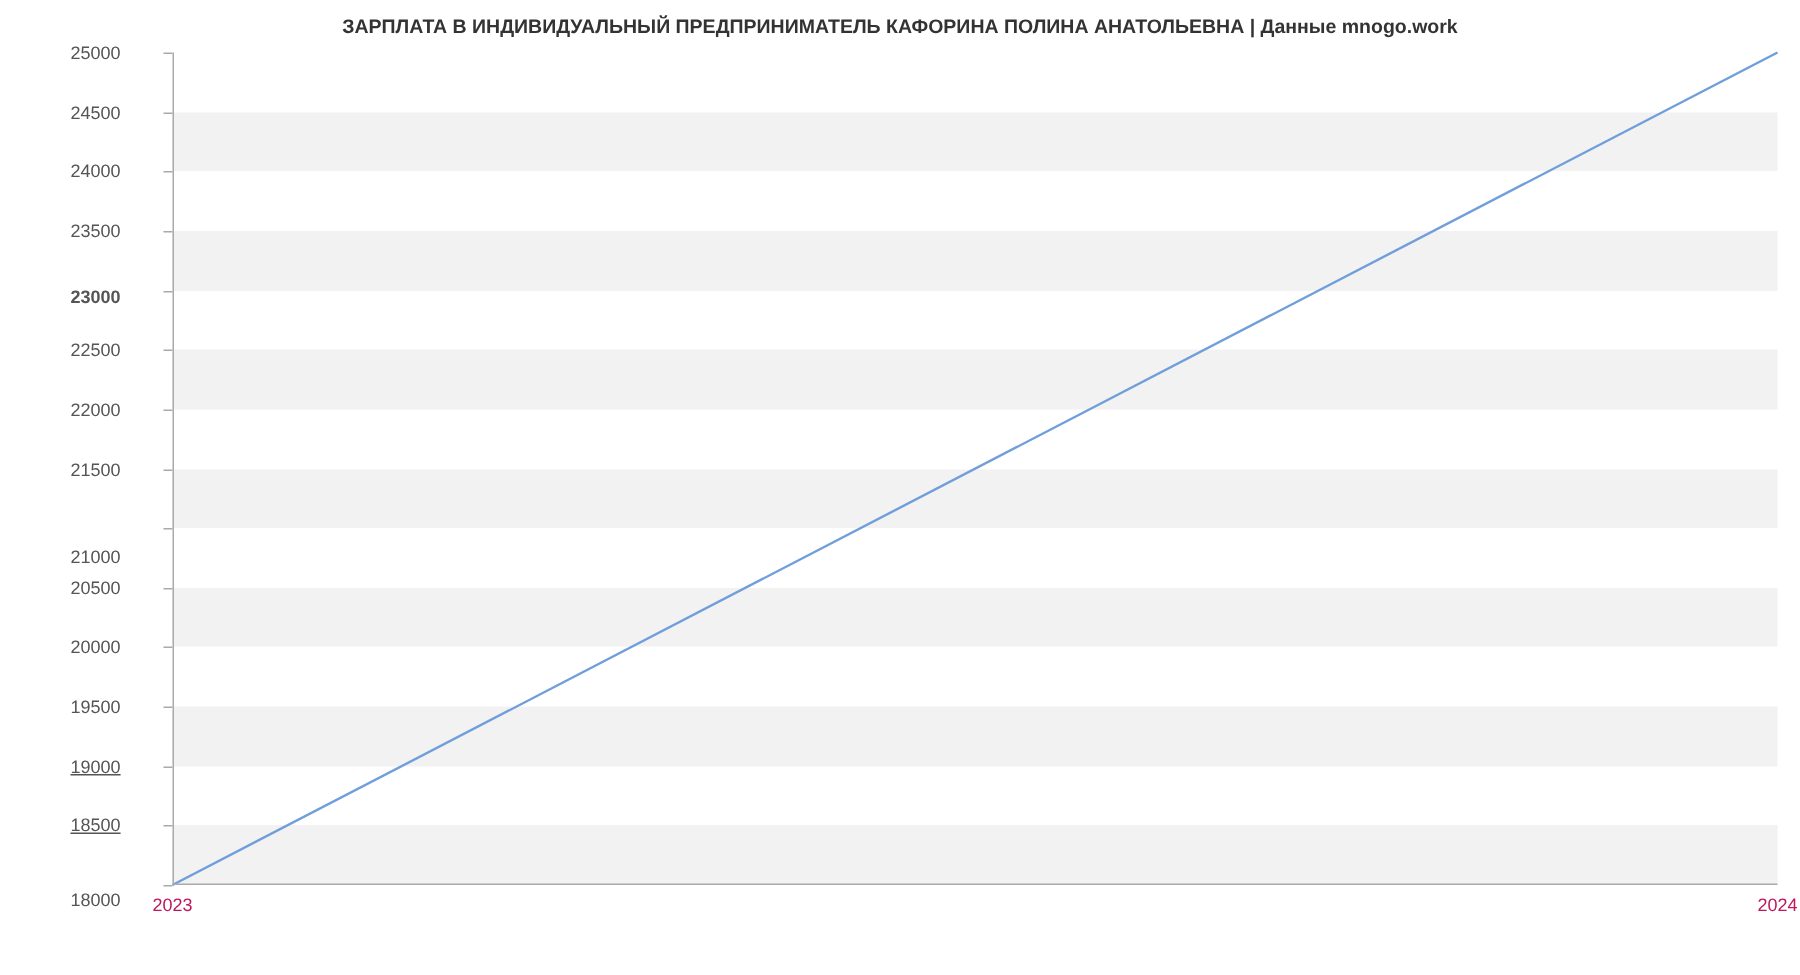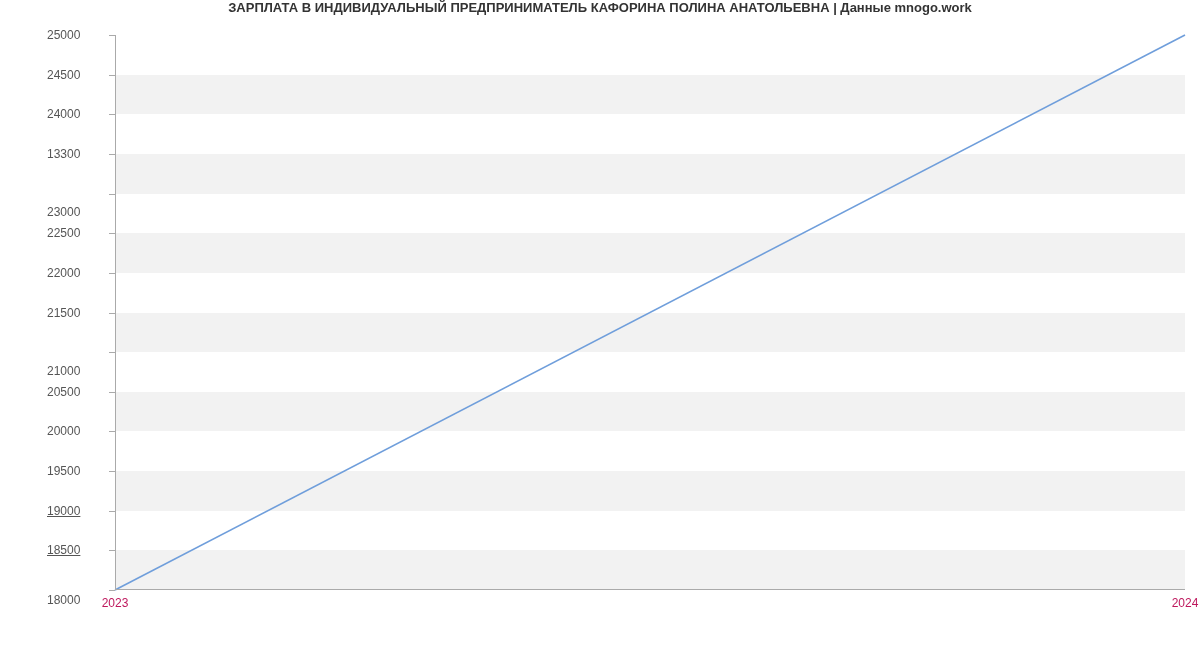--- a/index.html
+++ b/index.html
@@ -10,20 +10,21 @@
       font-family: Verdana, Geneva, sans-serif;
       font-size: 12px;
       color: #333;
       position: relative;
     }
     .title {
       text-align: center;
       font-weight: bold;
       font-size: 13px;
       color: #333;
+      padding-top: 10px;
       padding-bottom: 8px;
     }
     .chart-area {
       position: absolute;
       left: 115px;
       top: 35px;
       width: 1070px;
       height: 555px;
     }
     .grid-band {
@@ -127,22 +128,22 @@
     <div class="tick-label-y" style="top: 600px;">18000</div>
     <div class="tick-label-y" style="top: 550.357px; text-decoration: underline;">18500</div>
     <div class="tick-label-y" style="top: 510.714px; text-decoration: underline;">19000</div>
     <div class="tick-label-y" style="top: 471.071px;">19500</div>
     <div class="tick-label-y" style="top: 431.429px;">20000</div>
     <div class="tick-label-y" style="top: 391.786px;">20500</div>
     <div class="tick-label-y" style="top: 371px;">21000</div>
     <div class="tick-label-y" style="top: 312.5px;">21500</div>
     <div class="tick-label-y" style="top: 272.857px;">22000</div>
     <div class="tick-label-y" style="top: 233.214px;">22500</div>
-    <div class="tick-label-y" style="top: 212px;">23000</div>
-    <div class="tick-label-y" style="top: 153.929px;">13300</div>
+    <div class="tick-label-y" style="top: 198px; font-weight: bold;">23000</div>
+    <div class="tick-label-y" style="top: 153.929px;">23500</div>
     <div class="tick-label-y" style="top: 114.286px;">24000</div>
     <div class="tick-label-y" style="top: 74.6429px;">24500</div>
     <div class="tick-label-y" style="top: 35px;">25000</div>
   </div>
 <div id="x-labels-container">
     <div class="tick-label-x" style="left: 95px; width: 40px;">2023</div>
     <div class="tick-label-x" style="left: 1165px; width: 40px;">2024</div>
   </div>
 
 </body></html>

